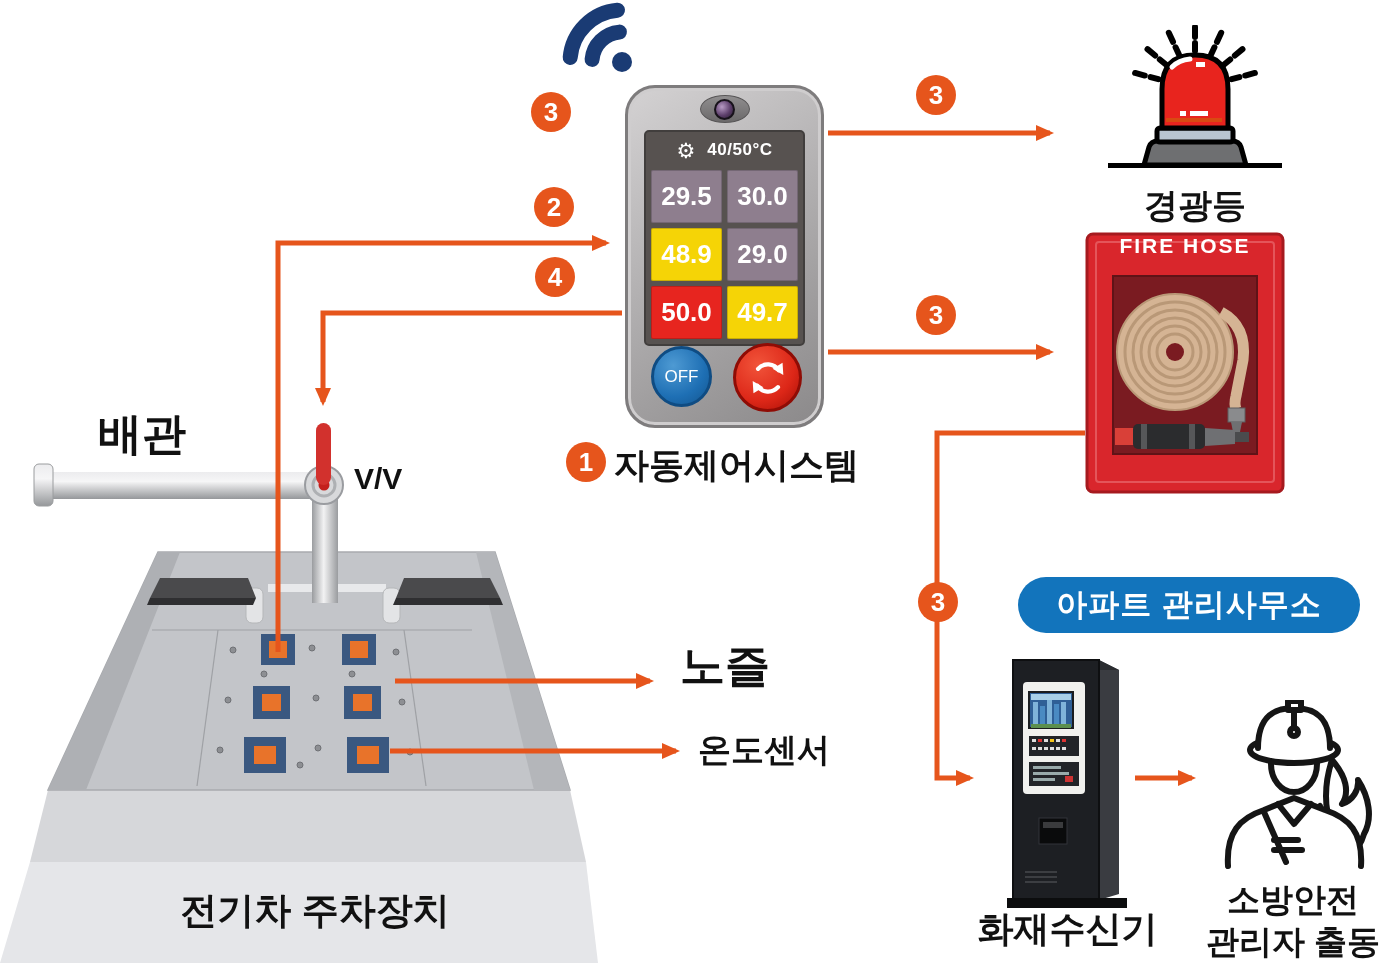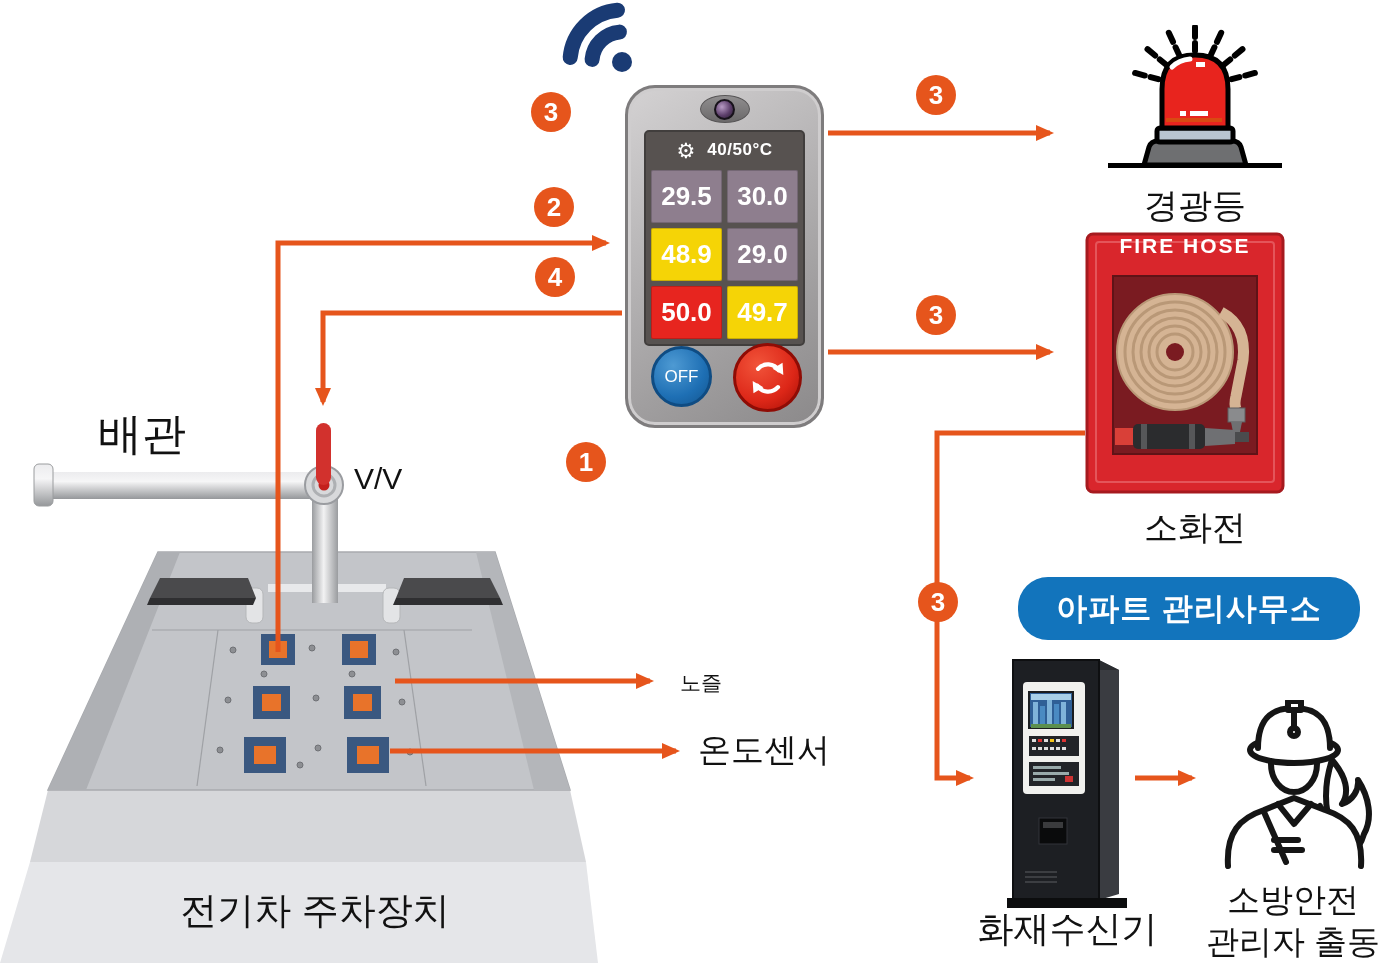--- a/index.html
+++ b/index.html
@@ -8,21 +8,21 @@
   .abs{position:absolute;}
   svg{display:block;}
   
   .arrow{stroke:var(--accent,#E6551C);stroke-width:5;fill:none;}
   .arrowhead{fill:var(--accent,#E6551C);}
   
   .badge{position:absolute;width:40px;height:40px;border-radius:50%;
          background:var(--accent,#E6551C);color:#fff;font-weight:bold;font-size:26px;
          display:flex;align-items:center;justify-content:center;z-index:12;}
   
-  .lbl{position:absolute;color:#111;font-weight:normal;z-index:11;white-space:nowrap;}
+  .lbl{position:absolute;color:#111;font-weight:bold;z-index:11;white-space:nowrap;}
   
   .device{position:absolute;left:625px;top:85px;width:193px;height:337px;z-index:8;
           border-radius:30px;background:linear-gradient(145deg,#d4d2d3,#a09e9f 70%,#8b898a);
           border:3px solid #7e7c7d;box-shadow:inset 0 0 0 3px #cfcdce;}
   .camera{position:absolute;left:50%;transform:translateX(-50%);top:7px;width:48px;height:26px;
           border-radius:50%;background:linear-gradient(#908e8f,#6b696a);border:1px solid #585657;
           display:flex;align-items:center;justify-content:center;}
   .lens{width:17px;height:17px;border-radius:50%;border:2px solid #17121a;
         background:radial-gradient(circle at 35% 35%,#b79ac4,#5d3f6b 55%,#241a2c);}
   .screen{position:absolute;left:16px;right:16px;top:42px;height:212px;background:#575250;
@@ -38,21 +38,21 @@
   .cell.warning{background:var(--cell-warning,#F5D406);}
   .cell.alarm{background:var(--cell-alarm,#E7251F);}
   .btn-off{position:absolute;left:23px;bottom:18px;width:55px;height:55px;border-radius:50%;
            background:radial-gradient(circle at 35% 30%,#4e9ad3,var(--off-blue,#1E6FB4) 60%,#14568f);
            border:3px solid #0f4c83;color:#fff;font-weight:normal;font-size:17px;
            display:flex;align-items:center;justify-content:center;}
   .btn-restart{position:absolute;right:19px;bottom:13px;width:63px;height:63px;border-radius:50%;
            background:radial-gradient(circle at 35% 30%,#f1543a,var(--restart-red,#DD2718) 60%,#a60f06);
            border:3px solid #8f0c05;display:flex;align-items:center;justify-content:center;}
   
-  .office{position:absolute;left:1018px;top:577px;width:342px;height:63px;border-radius:30px;
+  .office{position:absolute;left:1018px;top:577px;width:342px;height:56px;border-radius:30px;
           background:var(--office-blue,#1274BC);color:#fff;font-weight:bold;font-size:31px;
           display:flex;align-items:center;justify-content:center;z-index:11;letter-spacing:1px;}
   
   .firehose-sign{position:absolute;left:1085px;top:234px;width:200px;text-align:center;color:#fff;
           font-weight:bold;font-size:21px;letter-spacing:2px;z-index:9;}
   .center{text-align:center;}
 </style>
 </head>
 <body>
 
@@ -327,23 +327,23 @@
   <div class="badge" style="left:531px;top:92px">3</div>
   <div class="badge" style="left:534px;top:187px">2</div>
   <div class="badge" style="left:535px;top:257px">4</div>
   <div class="badge" style="left:916px;top:75px">3</div>
   <div class="badge" style="left:916px;top:295px">3</div>
   <div class="badge" style="left:918px;top:582px">3</div>
   <div class="badge" style="left:566px;top:442px">1</div>
 
   <div class="lbl" style="left:98px;top:405px;font-size:44px">배관</div>
   <div class="lbl" style="left:354px;top:462px;font-size:30px">V/V</div>
-  <div class="lbl" style="left:680px;top:669px;font-size:21px">노즐</div>
+  <div class="lbl" style="left:614px;top:442px;font-size:35px">자동제어시스템</div>
+  <div class="lbl" style="left:680px;top:636px;font-size:45px">노즐</div>
   <div class="lbl center" style="left:140px;top:886px;width:350px;font-size:37px">전기차 주차장치</div>
   <div class="lbl" style="left:698px;top:728px;font-size:33px">온도센서</div>
   <div class="lbl center" style="left:1105px;top:183px;width:180px;font-size:34px">경광등</div>
-  <div class="lbl center" style="left:1105px;top:505px;width:180px;font-size:34px">소화전</div>
   <div class="office">아파트 관리사무소</div>
   <div class="lbl center" style="left:975px;top:905px;width:185px;font-size:36px">화재수신기</div>
   <div class="lbl center" style="left:1198px;top:878px;width:190px;font-size:33px">소방안전</div>
   <div class="lbl center" style="left:1190px;top:920px;width:206px;font-size:33px">관리자 출동</div>
 
 </div>
 
 </body></html>

